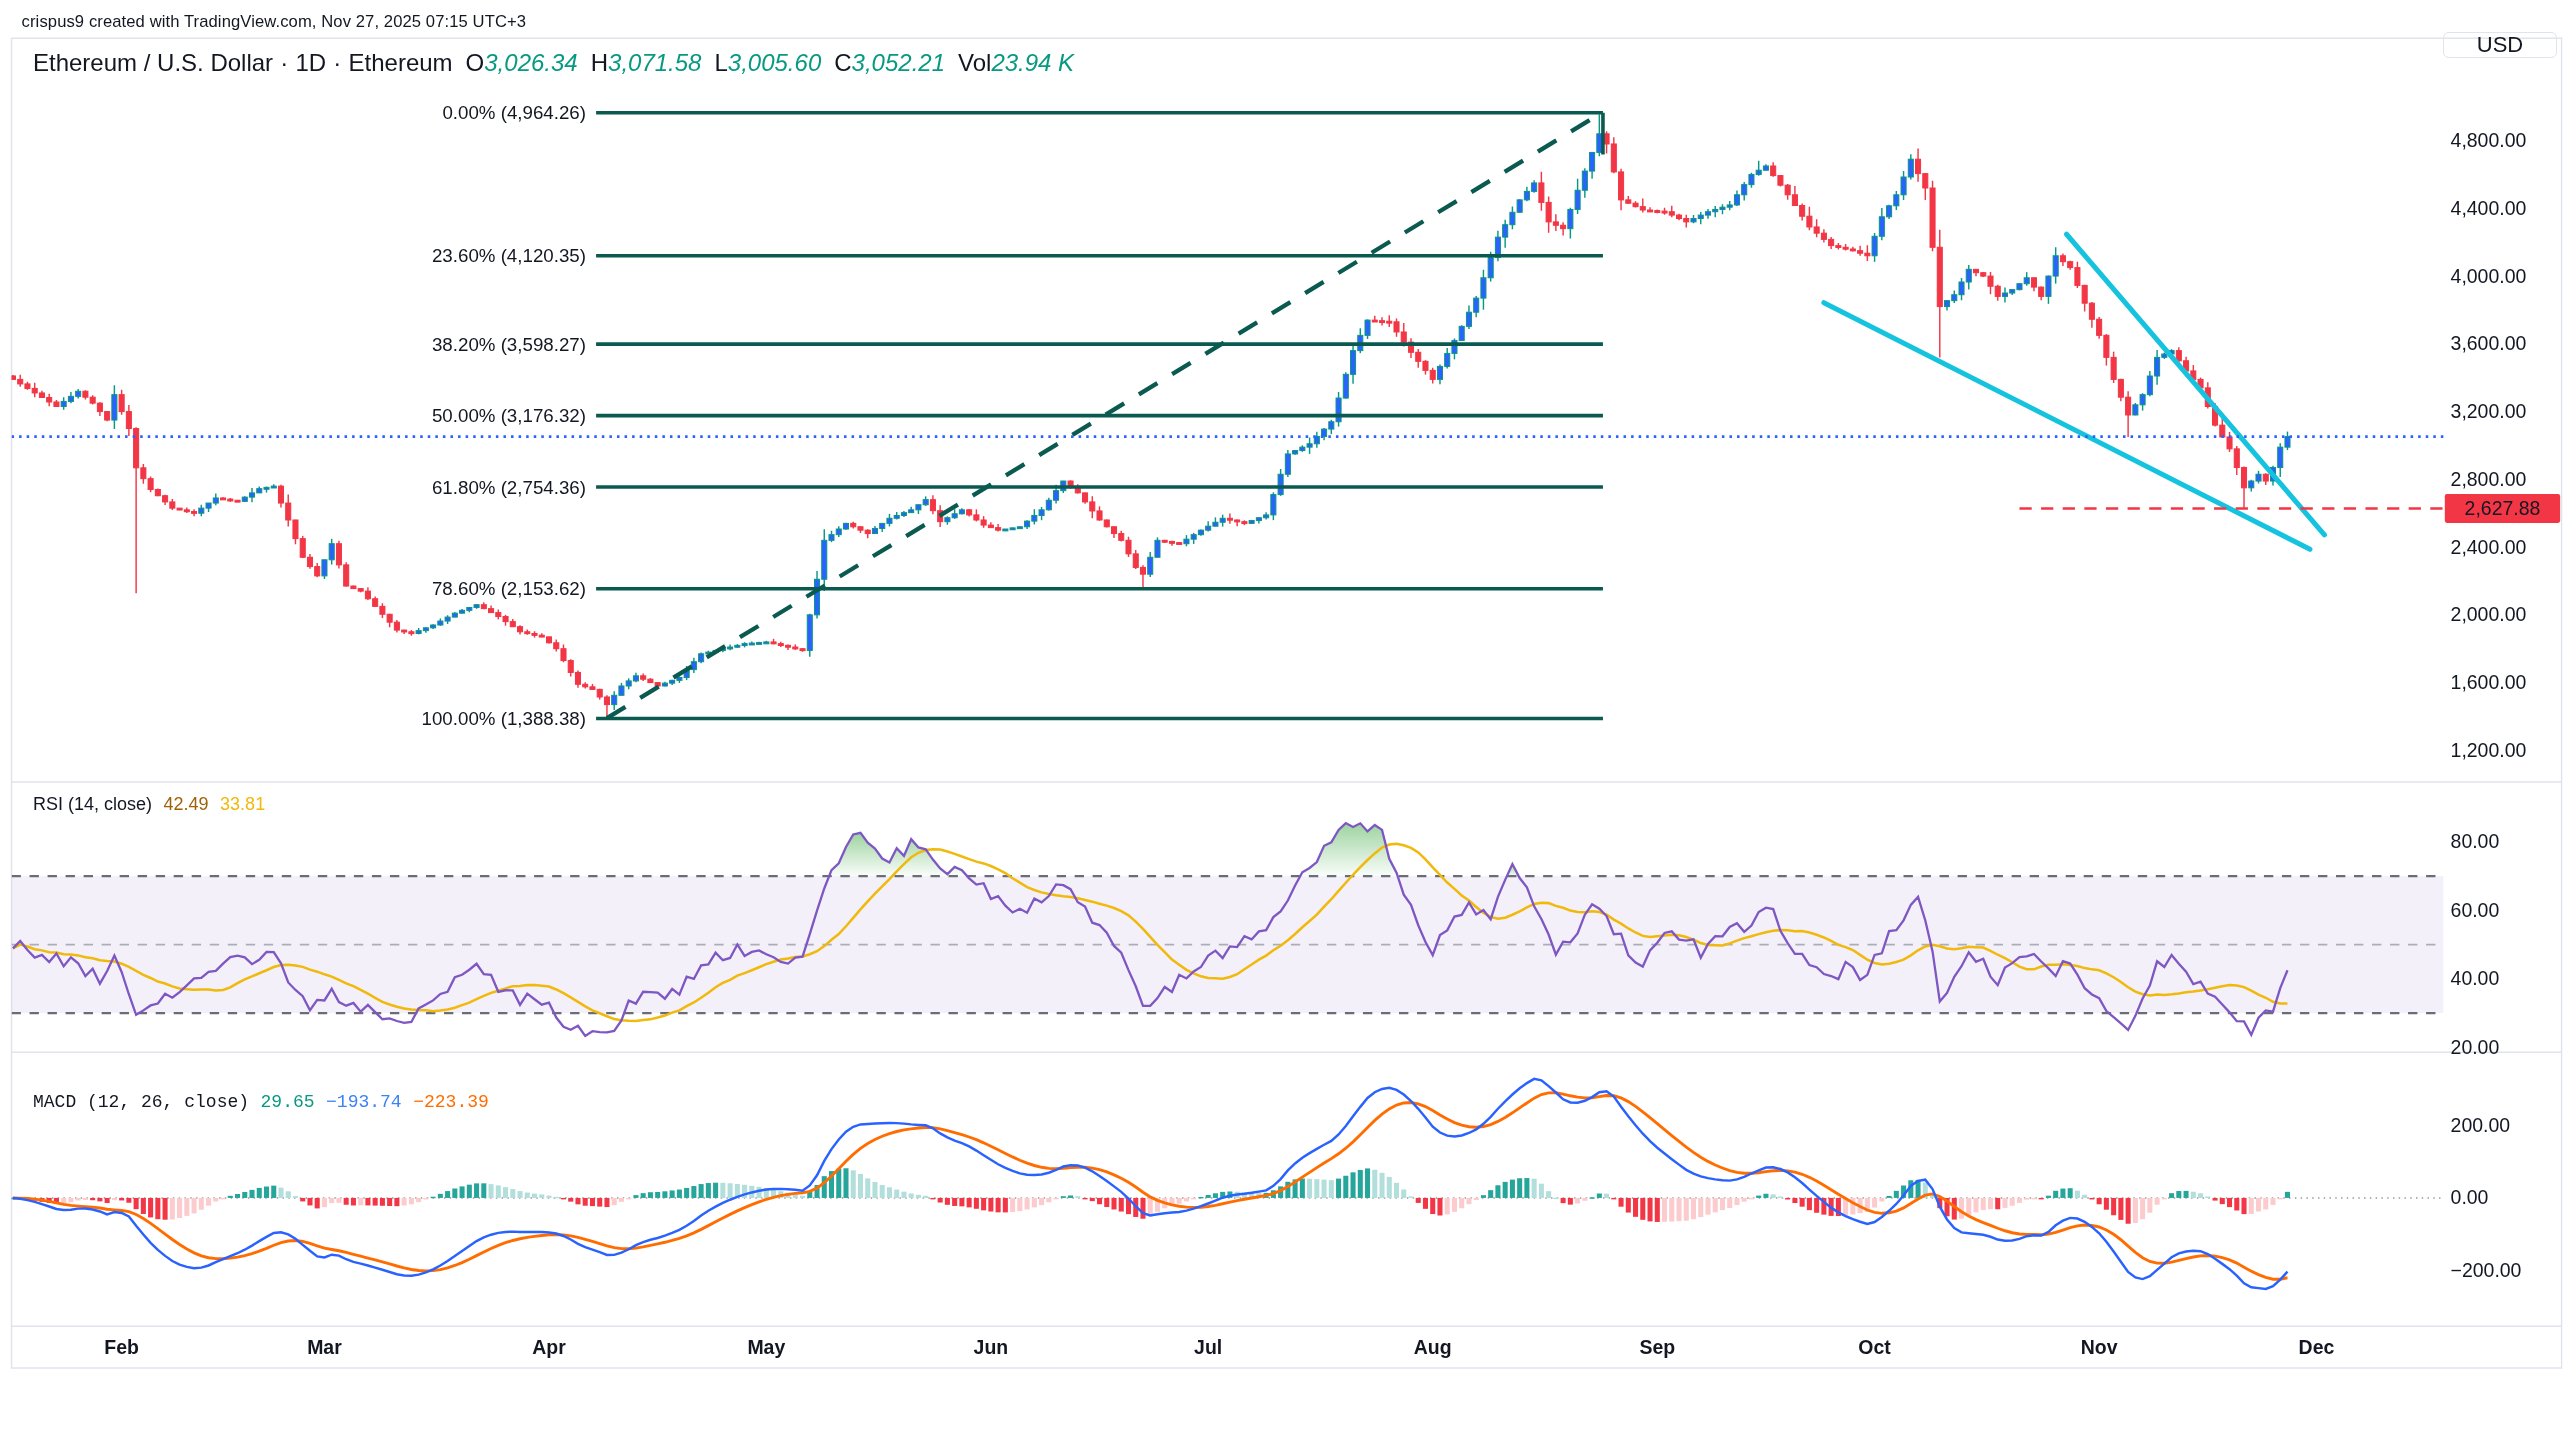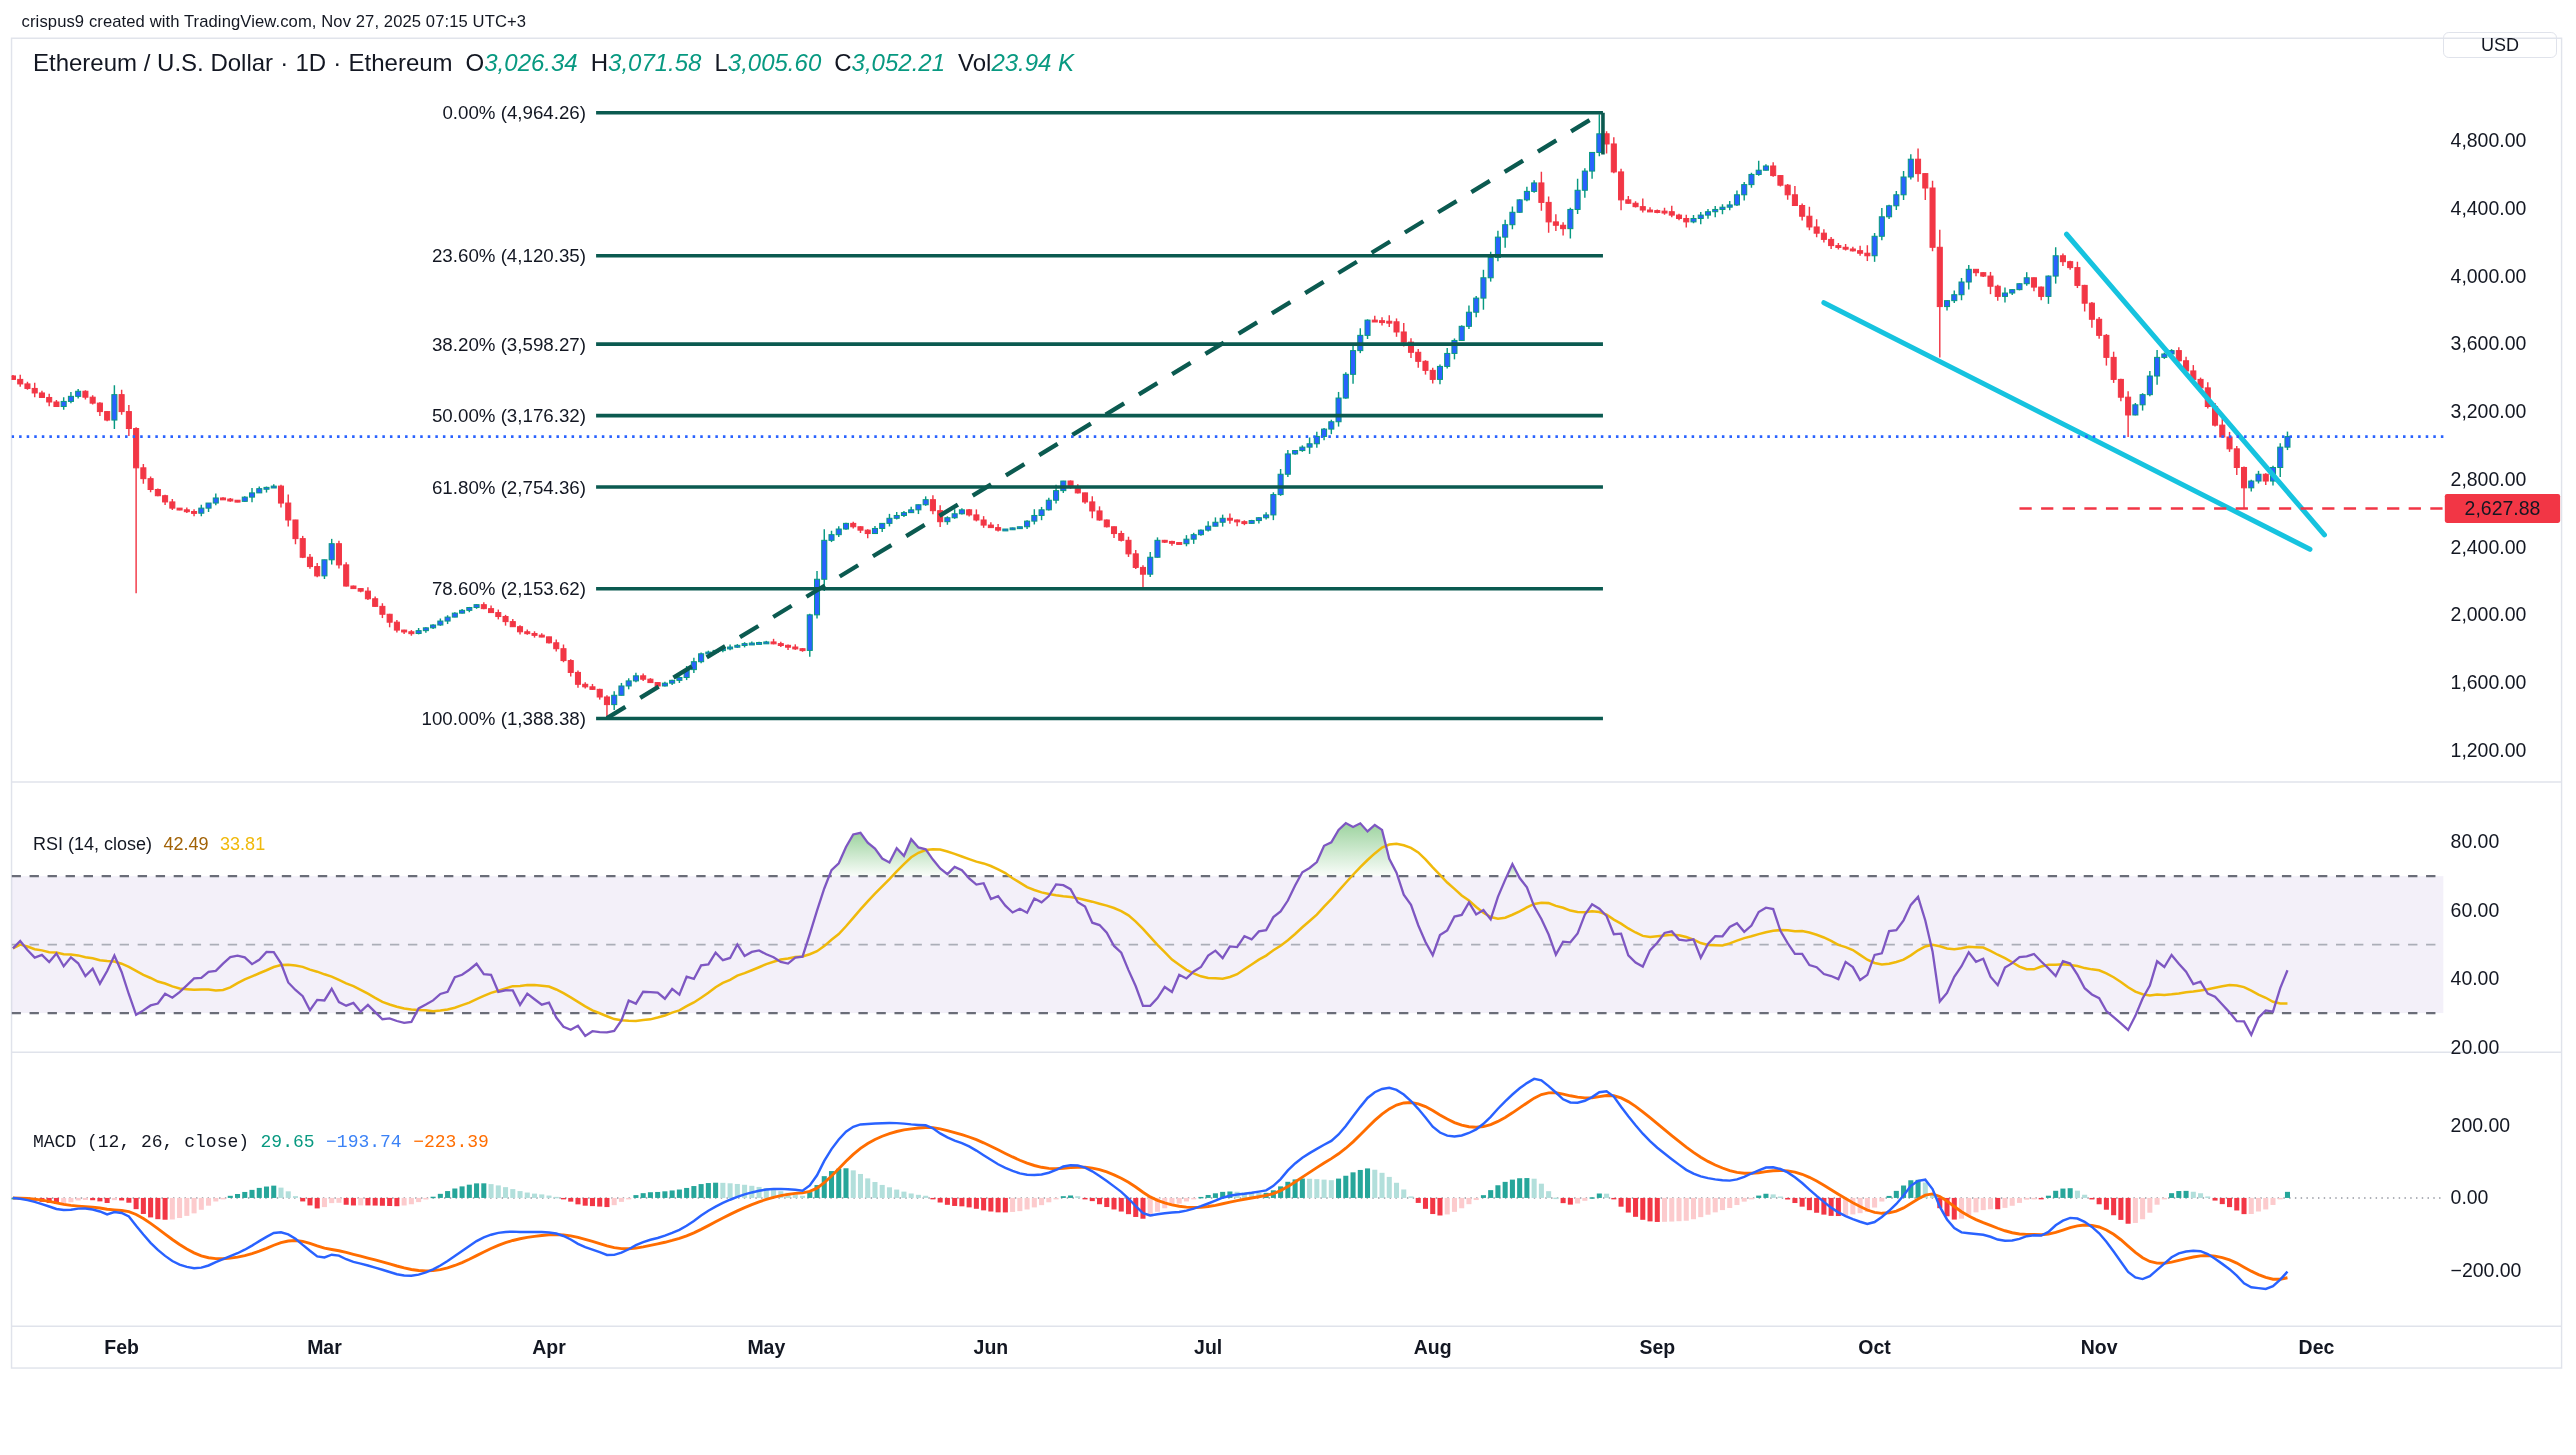--- a/index.html
+++ b/index.html
@@ -5,26 +5,26 @@
   html,body{margin:0;padding:0;background:#fff;}
   #page{position:relative;width:2576px;height:1392px;background:#fff;overflow:hidden;
         font-family:"Liberation Sans",sans-serif;color:#131722;}
   #chart-svg{position:absolute;left:0;top:0;}
   .overlay{position:absolute;white-space:nowrap;}
   #attribution{left:21.6px;top:11.5px;font-size:16.6px;letter-spacing:0.1px;}
   #symbol-row{left:33px;top:49px;font-size:24px;font-weight:500;display:flex;align-items:center;}
   #symbol-row .sep{margin:0 7.2px;color:#131722;}
   #symbol-row .grp{margin-left:13px;}
   #symbol-row .val{color:#089981;font-style:italic;}
-  .pane-header{font-size:18px;font-weight:500;display:flex;align-items:center;margin-top:40px;}
+  .pane-header{font-size:18px;font-weight:500;display:flex;align-items:center;}
   #rsi-header{left:33px;top:794px;}
   #macd-header{left:33px;top:1092px;font-family:Liberation Mono, monospace;}
   .pane-header .v{margin-left:11.5px;}
   #usd-button{left:2443px;top:32px;width:114px;height:26px;border:1.4px solid #E0E3EB;border-radius:5.8px;
-      display:flex;align-items:center;justify-content:center;font-size:18px;font-weight:500;box-sizing:border-box;text-align:right;}
+      display:flex;align-items:center;justify-content:center;font-size:22px;font-weight:500;box-sizing:border-box;text-align:right;}
   #tv-logo{left:19px;top:1391px;display:flex;align-items:center;gap:10px;}
   #tv-logo .word{font-size:28px;font-weight:800;color:#0f766e;letter-spacing:-0.4px;}
   svg text{font-family:"Liberation Sans",sans-serif;fill:#131722;}
 </style>
 </head>
 <body>
 
 <div id="page">
 
   <div id="attribution" class="overlay">crispus9 created with TradingView.com, Nov 27, 2025 07:15 UTC+3</div>

